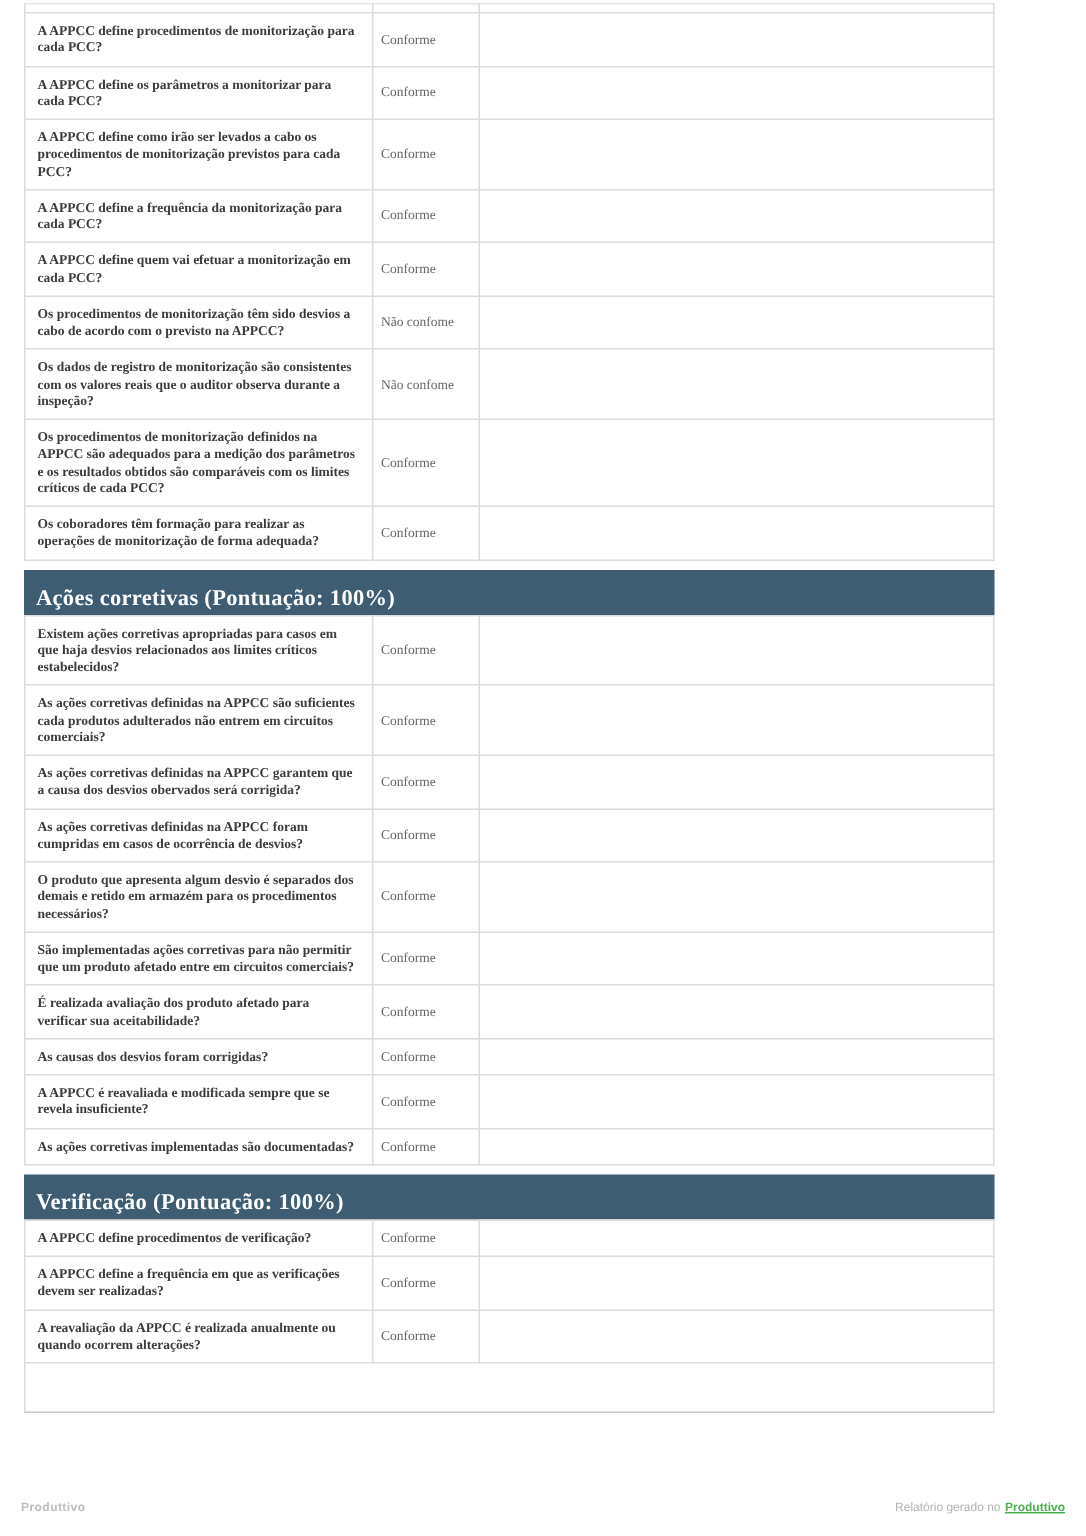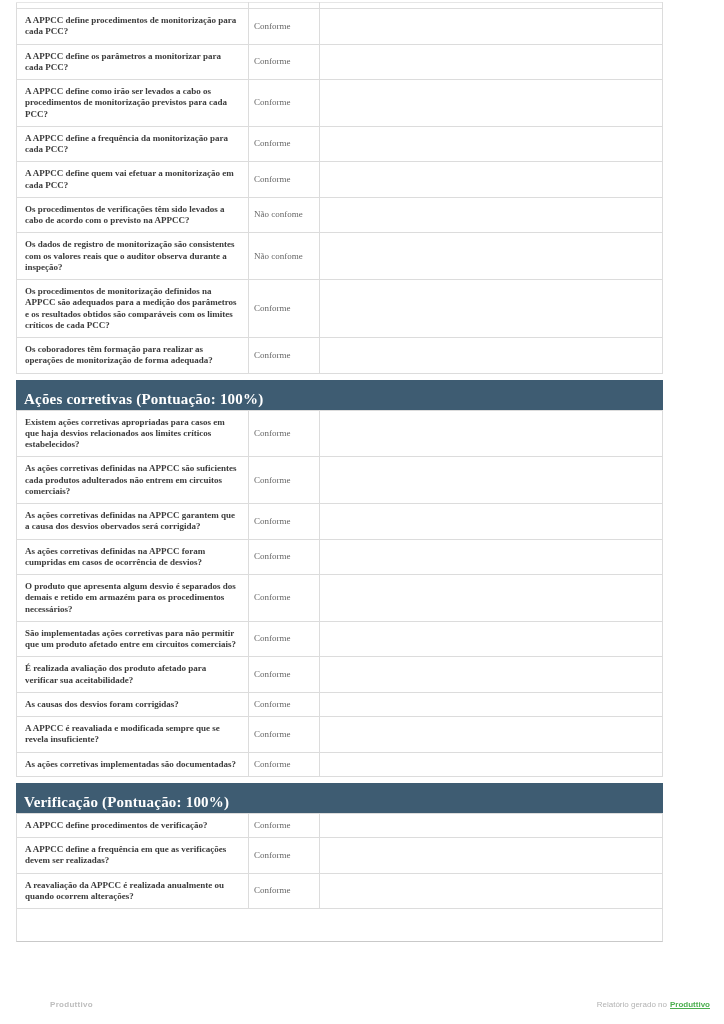--- a/index.html
+++ b/index.html
@@ -56,21 +56,20 @@
   }
   .footer{
     position:absolute;
     left:14px;
     right:14px;
     top:1000px;
     display:flex;
     justify-content:space-between;
     align-items:baseline;
     font-size:8px;
-    margin-left:36px;
   }
   .footer-brand{
     color:#bdbdbd;
     font-weight:bold;
     letter-spacing:0.3px;
   }
   .footer-generated{color:#b3b3b3;padding-left:36px;}
   .footer-link{
     color:var(--link-green);
     font-weight:bold;
@@ -116,21 +115,21 @@
               <td class="cell-question">A APPCC define a frequência da monitorização para cada PCC?</td>
               <td class="cell-status">Conforme</td>
               <td class="cell-notes"></td>
             </tr>
             <tr>
               <td class="cell-question">A APPCC define quem vai efetuar a monitorização em cada PCC?</td>
               <td class="cell-status">Conforme</td>
               <td class="cell-notes"></td>
             </tr>
             <tr>
-              <td class="cell-question">Os procedimentos de verificações têm sido levados a cabo de acordo com o previsto na APPCC?</td>
+              <td class="cell-question">Os procedimentos de monitorização têm sido desvios a cabo de acordo com o previsto na APPCC?</td>
               <td class="cell-status">Não confome</td>
               <td class="cell-notes"></td>
             </tr>
             <tr>
               <td class="cell-question">Os dados de registro de monitorização são consistentes com os valores reais que o auditor observa durante a inspeção?</td>
               <td class="cell-status">Não confome</td>
               <td class="cell-notes"></td>
             </tr>
             <tr>
               <td class="cell-question">Os procedimentos de monitorização definidos na APPCC são adequados para a medição dos parâmetros e os resultados obtidos são comparáveis com os limites críticos de cada PCC?</td>

